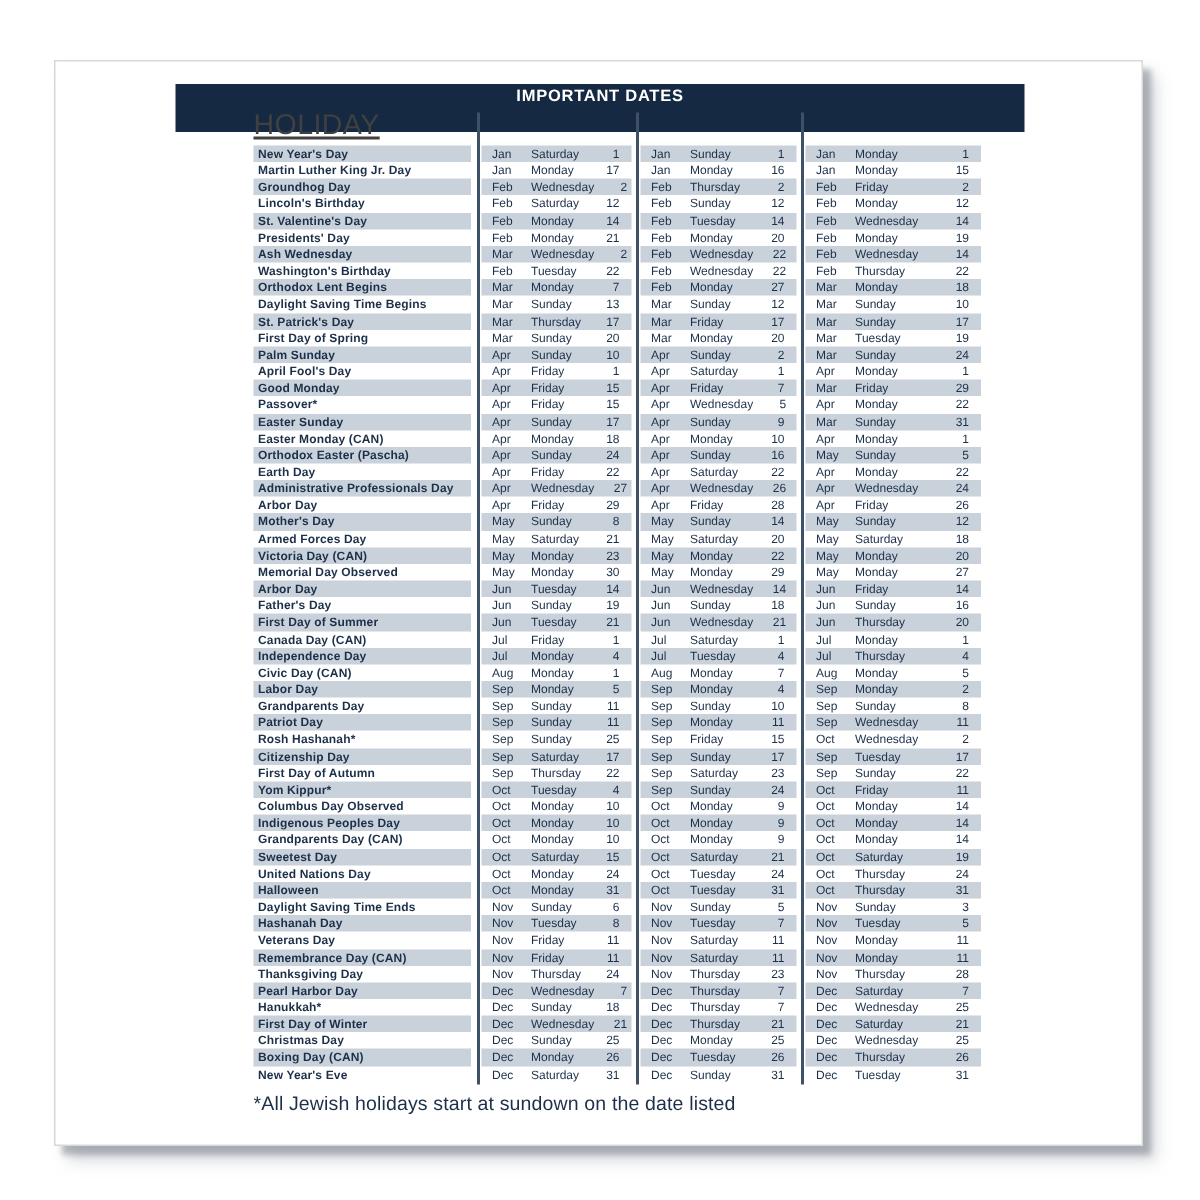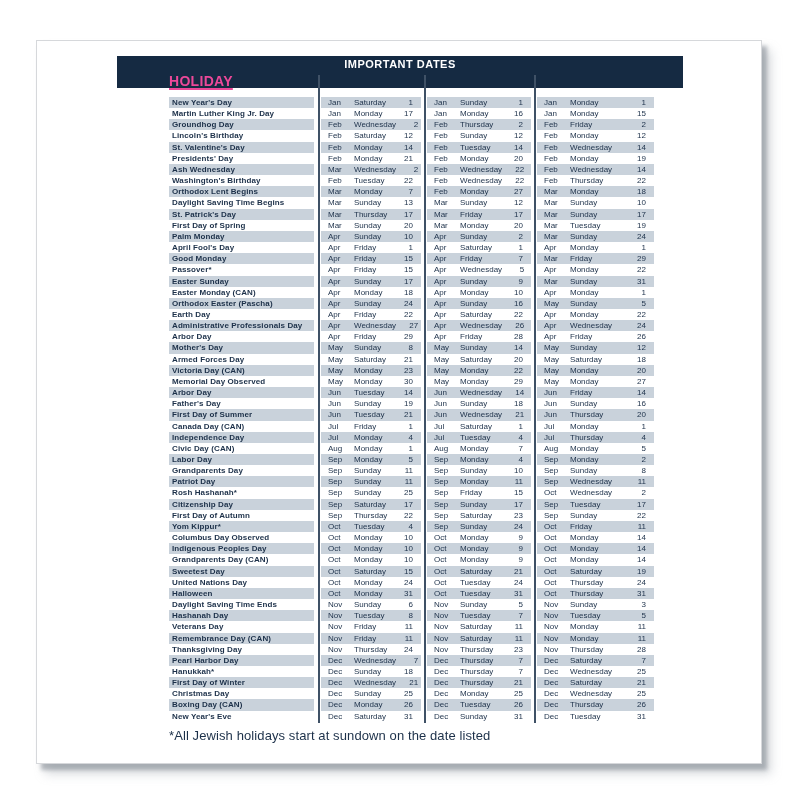--- a/index.html
+++ b/index.html
@@ -14,21 +14,21 @@
     box-shadow:5px 6px 4px rgba(125,133,142,.55), 9px 10px 10px rgba(150,157,165,.35);
   }
   .banner{
     position:absolute;left:80px;top:15px;width:566px;height:32px;
     background:#152a42;color:#ffffff;
     font-size:11px;font-weight:bold;letter-spacing:.5px;
     text-align:center;line-height:16px;
   }
   .holiday-heading{
     position:absolute;left:132px;top:32px;
-    font-size:14px;font-weight:bold;color:#ec4899;letter-spacing:.3px;
+    font-size:19px;font-weight:normal;color:#404040;letter-spacing:.3px;
     text-decoration:underline;text-underline-offset:2px;text-decoration-thickness:1.5px;
   }
   .divider{
     position:absolute;top:34px;width:2px;height:648px;background:#3f5166;
   }
   .divider.d1{left:281px}
   .divider.d2{left:387px}
   .divider.d3{left:497px}
   .rows{
     position:absolute;left:132px;top:56px;width:485px;
@@ -310,21 +310,21 @@
           <div class="num">20</div>
         </div>
         <div class="spacer"></div>
         <div class="cell year">
           <div class="mon">Mar</div>
           <div class="dow">Tuesday</div>
           <div class="num">19</div>
         </div>
       </div>
       <div class="row shaded">
-        <div class="cell name">Palm Monday</div>
+        <div class="cell name">Palm Sunday</div>
         <div class="spacer"></div>
         <div class="cell year">
           <div class="mon">Apr</div>
           <div class="dow">Sunday</div>
           <div class="num">10</div>
         </div>
         <div class="spacer"></div>
         <div class="cell year">
           <div class="mon">Apr</div>
           <div class="dow">Sunday</div>

